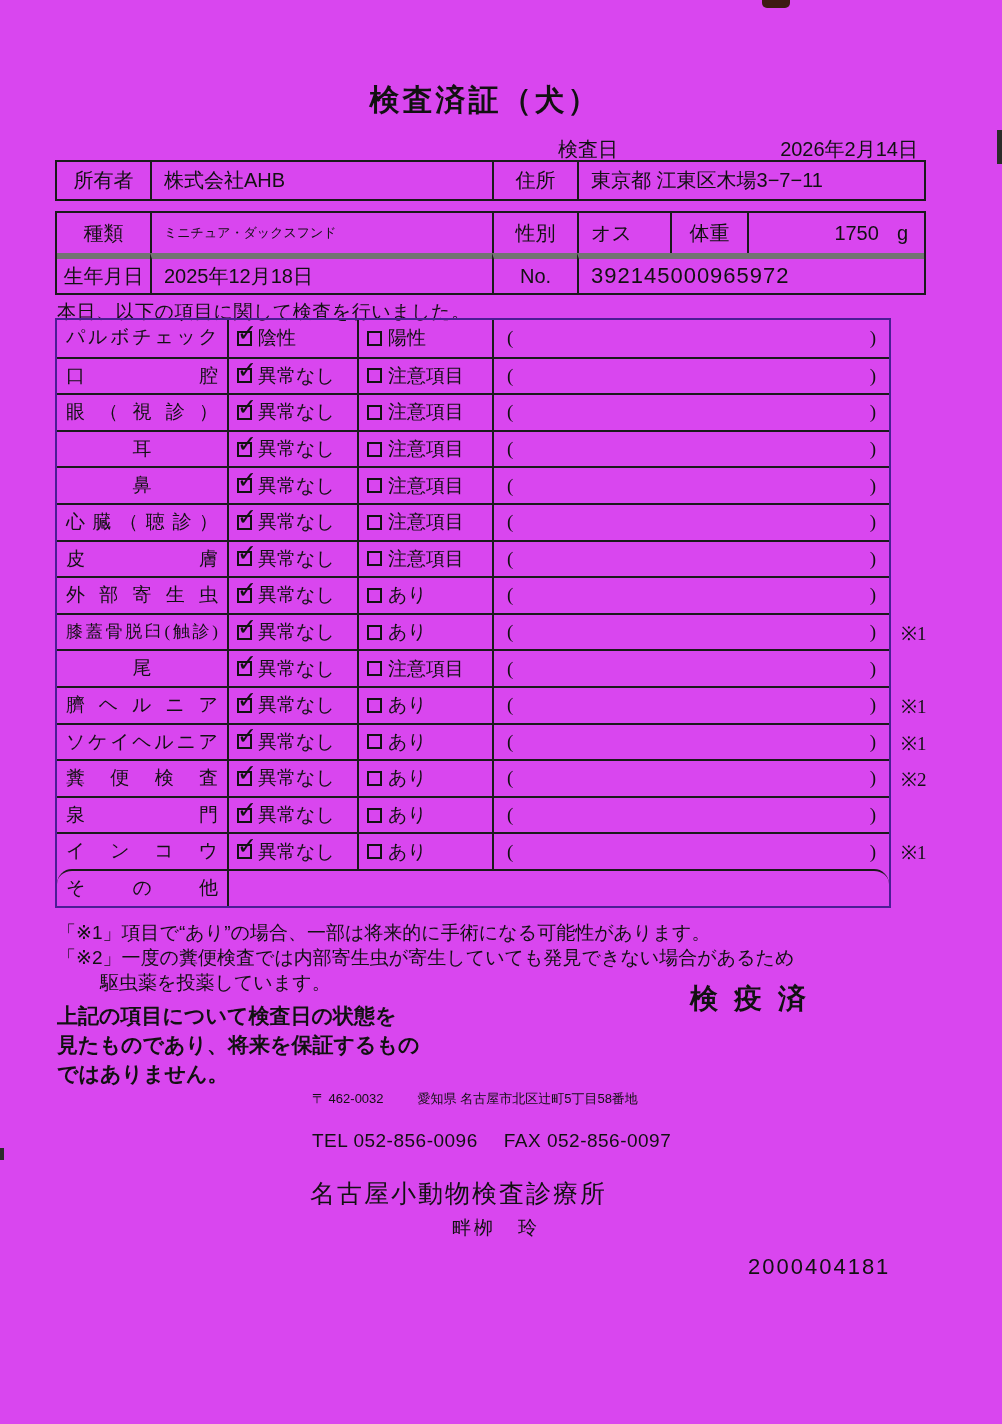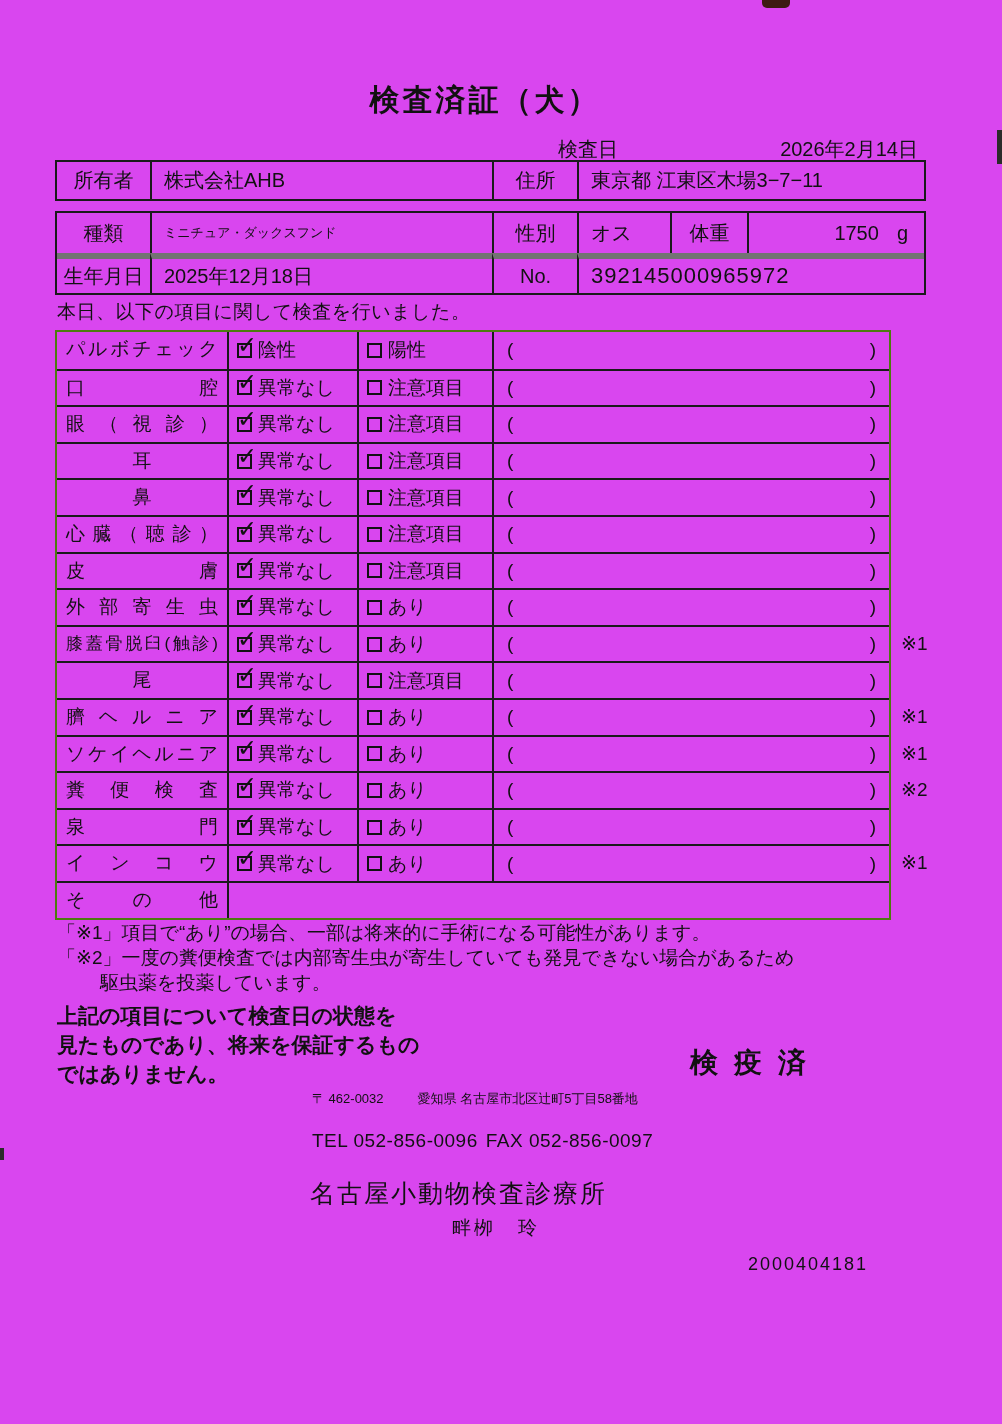--- a/index.html
+++ b/index.html
@@ -28,27 +28,27 @@
   .cell.center { justify-content:center; padding:0 4px; }
   .cell.bt { border-top:6px solid #737373; }
   .owner-tbl { top:160px; left:55px; width:871px; grid-template-columns:93px 342px 85px 1fr; grid-auto-rows:37px; }
   .info-tbl  { top:211px; left:55px; width:871px; grid-template-columns:93px 342px 85px 93px 77px 1fr; grid-auto-rows:40px; }
   .cell.breed { font-size:13px; }
   .cell.weight { justify-content:flex-end; gap:18px; padding-right:16px; }
   .cell.idnum { font-size:22px; letter-spacing:1px; grid-column:4 / 7; }
   .intro { position:absolute; top:299px; left:57px; font-size:19px; letter-spacing:0.5px; }
 
   
-  .check-tbl { position:absolute; top:330px; left:55px; width:836px; border:2px solid #4d7c0f; background:transparent; }
+  .check-tbl { position:absolute; top:318px; left:55px; width:836px; border:2px solid #4c1d95; background:transparent;font-family:Liberation Serif, serif; }
   .crow {
     display:grid; grid-template-columns:170px 130px 135px 1fr;
     height:36.6px; position:relative; border-top:2px solid #1a1a1a;
   }
   .crow:first-child { border-top:none; }
-  .crow.empty { grid-template-columns:170px 1fr; }
+  .crow.empty { grid-template-columns:170px 1fr;border-radius:15px; }
   .ccell {
     border-left:2px solid #1a1a1a; display:flex; align-items:center;
     font-size:19px; padding:0 8px; overflow:visible; white-space:nowrap;
   }
   .ccell:first-child { border-left:none; }
   .label-cell {
     display:block; line-height:33px; padding:0 9px;
     text-align:justify; text-align-last:justify; overflow:hidden;
   }
   .label-cell.single { text-align-last:center; }
@@ -63,26 +63,26 @@
   }
   .paren-cell { justify-content:space-between; padding:0 13px; font-size:19px; }
   .note { position:absolute; left:calc(100% + 12px); top:5px; font-size:19px; white-space:nowrap; }
 
   .footnotes { position:absolute; top:920px; left:57px; font-size:19px; line-height:25px; }
   .fn-indent { padding-left:43px; }
   .disclaimer {
     position:absolute; top:1001px; left:57px; font-size:21px; font-weight:700;
     line-height:29px; white-space:pre-line;
   }
-  .stamp { position:absolute; top:1044px; left:690px; font-size:28px; font-weight:600; letter-spacing:16px; }
+  .stamp { position:absolute; top:980px; left:690px; font-size:28px; font-weight:600; letter-spacing:16px; }
   .addr { position:absolute; top:1090px; left:312px; font-size:13px; display:flex; gap:34px; }
-  .tel-row { position:absolute; top:1130px; left:312px; font-size:19px; display:flex; gap:8px; letter-spacing:0.5px; }
+  .tel-row { position:absolute; top:1130px; left:312px; font-size:19px; display:flex; gap:26px; letter-spacing:0.5px; }
   .clinic-name { position:absolute; top:1177px; left:310px; font-size:25px; letter-spacing:2px; }
   .person { position:absolute; top:1215px; left:452px; font-size:19px; letter-spacing:3px; }
-  .code { position:absolute; top:1254px; left:748px; font-size:18px; letter-spacing:2px; }
+  .code { position:absolute; top:1254px; left:748px; font-size:22px; letter-spacing:2px; }
 
   
   .smudge-top { position:absolute; top:0; left:762px; width:28px; height:8px; background:#3d1a12; border-radius:0 0 5px 5px; }
   .smudge-right { position:absolute; top:130px; left:997px; width:5px; height:34px; background:#2b2b2b; }
   .smudge-left { position:absolute; top:1148px; left:0; width:4px; height:12px; background:#2b2b2b; }
 </style>
 </head>
 <body>
 
 <div class="page">

